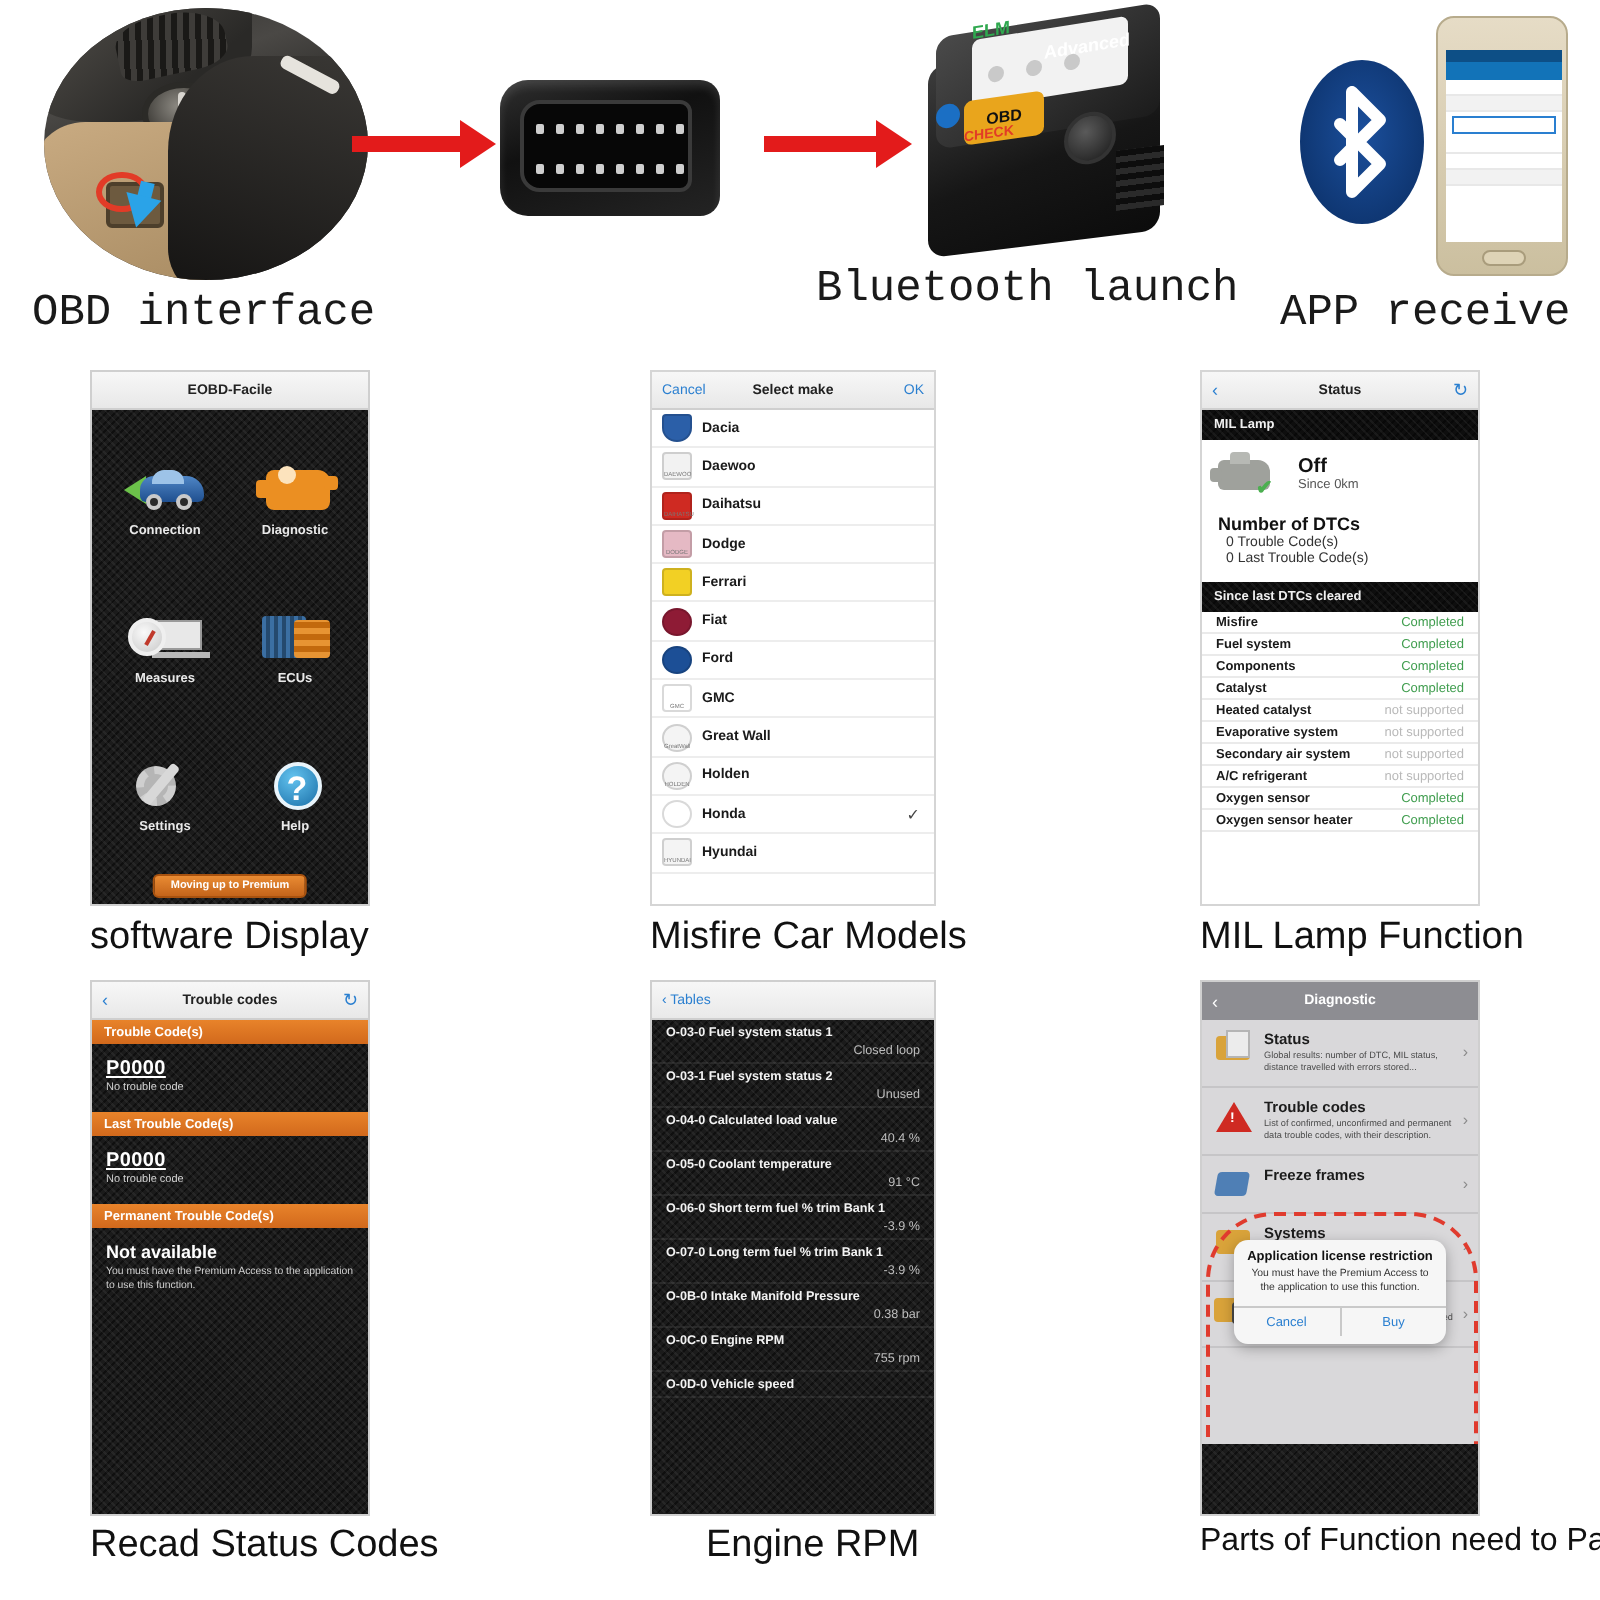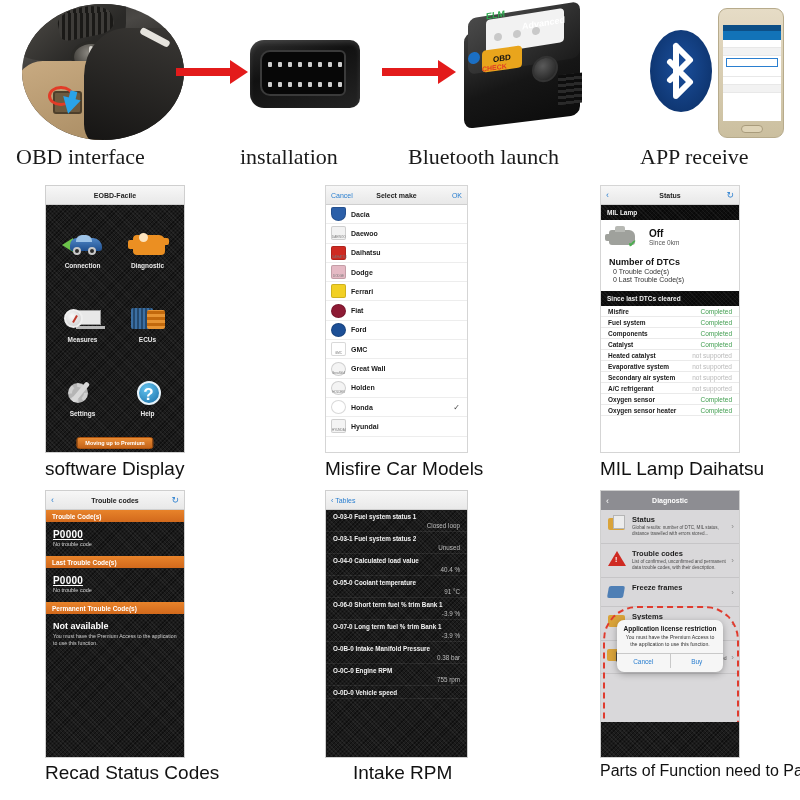--- a/index.html
+++ b/index.html
@@ -8,21 +8,21 @@
     background: #ffffff;
     font-family: "Liberation Sans", sans-serif;
     overflow: hidden;
   }
   #root { position: relative; width: 800px; height: 800px; }
 
   
   .flow { position: absolute; left: 0; top: 0; width: 800px; height: 172px; }
   .flow-caption {
     position: absolute; font-size: 22px; color: #1a1a1a;
-    font-family: Liberation Serif, serif; white-space: nowrap;
+    font-family: Liberation Mono, monospace; white-space: nowrap;
   }
   
   .obd-photo {
     position: absolute; left: 22px; top: 4px; width: 162px; height: 136px;
     border-radius: 50%; overflow: hidden;
     background: linear-gradient(160deg,#2e2d2b 0%,#4a4845 28%,#262523 55%,#1c1b19 100%);
   }
   .obd-dash-top {
     position:absolute; left:-6%; top:-4%; width:70%; height:46%;
     background: linear-gradient(140deg,#56534e,#2a2927 70%);
@@ -399,42 +399,41 @@
             <i></i>
             <i></i>
             <i></i>
             <i></i>
             <i></i>
             <i></i>
             <i></i>
         </div>
       </div>
     </div>
-    <div class="flow-caption" style="left:240px; top:144px;">installation</div>
 
     <div class="red-arrow" style="left:382px; top:68px; width:58px;"></div>
 
     <div class="elm">
       <div class="elm-body"></div>
       <div class="elm-top"></div>
       <div class="elm-label"></div>
       <div class="elm-brand">ELM</div>
       <div class="elm-adv">Advanced</div>
       <div class="elm-leds">
           <i></i>
           <i></i>
           <i></i>
         </div>
       <div class="elm-obd-logo">OBD</div>
       <div class="elm-check">CHECK</div>
       <div class="elm-bt"></div>
       <div class="elm-dial"></div>
       <div class="elm-vents"></div>
     </div>
-    <div class="flow-caption" style="left:408px; top:144px;">Bluetooth launch</div>
+    <div class="flow-caption" style="left:408px; top:132px;">Bluetooth launch</div>
 
     <div class="bt-logo">
       <svg class="bt-glyph" viewBox="0 0 62 82">
         <path d="M26 16 L26 66 L40 52 L20 32 M20 50 L40 30 L26 16" stroke="#ffffff" stroke-width="6" fill="none" stroke-linejoin="round" stroke-linecap="round"></path>
       </svg>
     </div>
 
     <div class="phone">
       <div class="phone-screen">
         <div class="ph-status"></div>
@@ -645,21 +644,21 @@
         <div class="mon-row">
           <span class="mon-name">Oxygen sensor</span>
           <span class="mon-val ok">Completed</span>
         </div>
         <div class="mon-row">
           <span class="mon-name">Oxygen sensor heater</span>
           <span class="mon-val ok">Completed</span>
         </div>
       </div>
   </div>
-  <div class="panel-caption" style="left:600px; top:458px;">MIL Lamp Daihatsu</div>
+  <div class="panel-caption" style="left:600px; top:458px;">MIL Lamp Function</div>
 
   <div class="panel" id="p-trouble">
     <div class="ios-bar">
       <span class="ios-bar-left" style="font-size:9px;">‹</span>
       <span class="ios-bar-title">Trouble codes</span>
       <span class="ios-bar-right" style="font-size:9px;">↻</span>
     </div>
     <div class="tc-body carbon" id="trouble-body">
         <div class="tc-head">Trouble Code(s)</div>
         <div class="tc-block">
@@ -715,21 +714,21 @@
         </div>
         <div class="tb-item">
           <div class="tb-name">O-0C-0 Engine RPM</div>
           <div class="tb-val">755 rpm</div>
         </div>
         <div class="tb-item">
           <div class="tb-name">O-0D-0 Vehicle speed</div>
         </div>
       </div>
   </div>
-  <div class="panel-caption" style="left:353px; top:762px;">Intake RPM</div>
+  <div class="panel-caption" style="left:353px; top:762px;">Engine RPM</div>
 
   <div class="panel" id="p-diag">
     <div class="dg-bar">
       <span class="dg-back">‹</span>
       <span class="dg-title">Diagnostic</span>
     </div>
     <div class="dg-list" id="diag-list">
         <div class="dg-item">
           <div class="dg-ico">
             <div class="ico-folder"></div>

